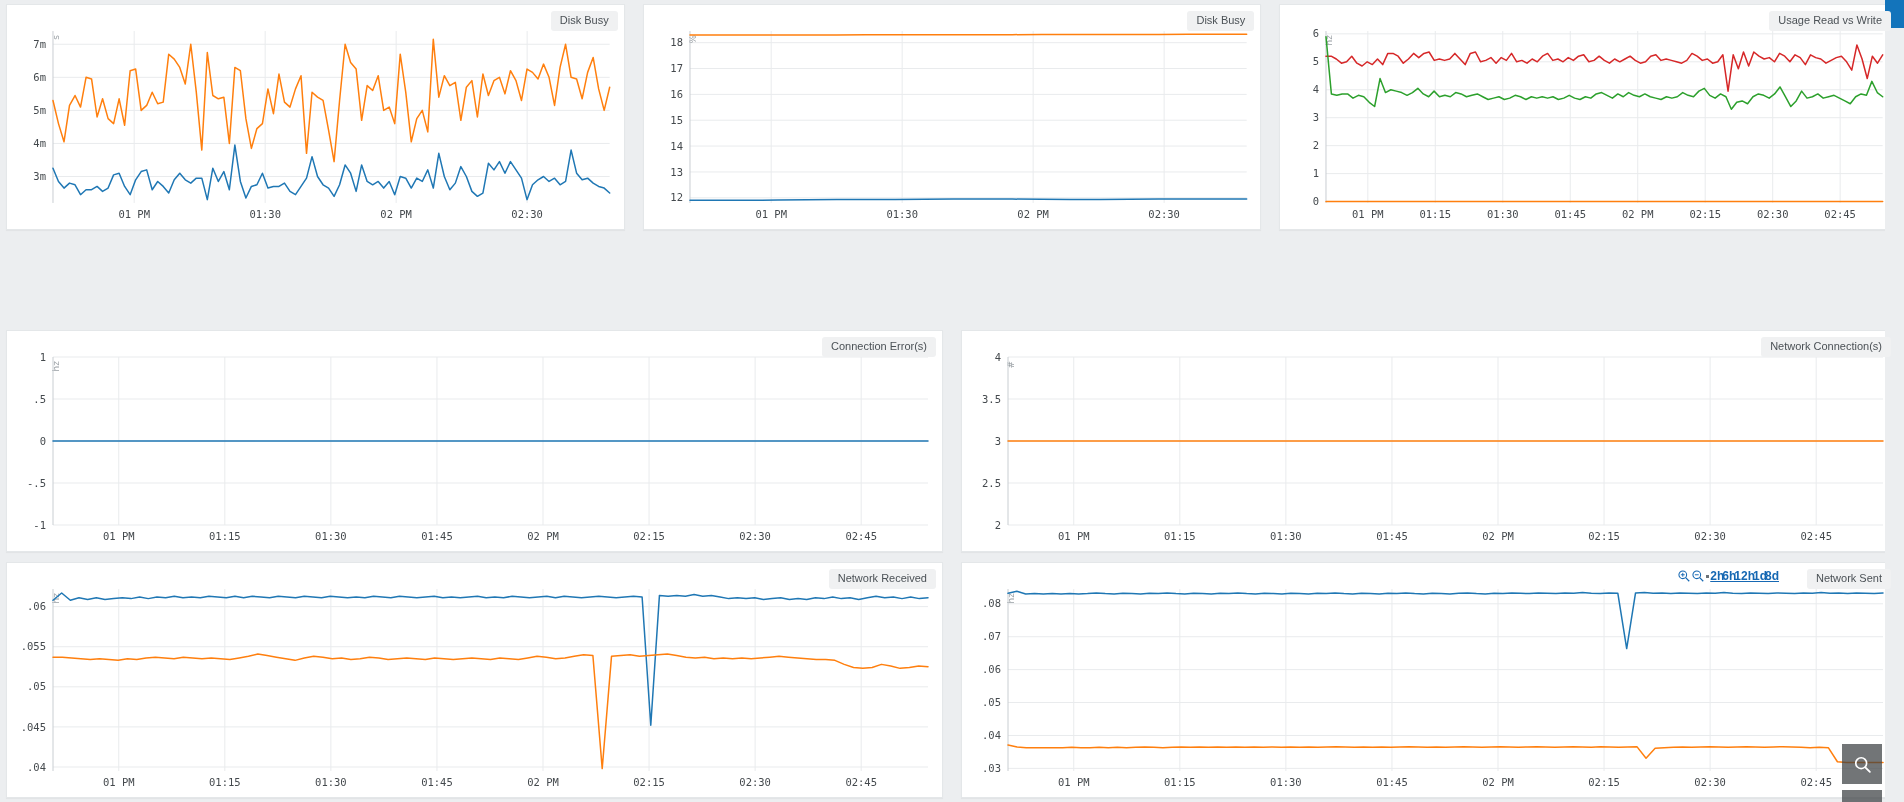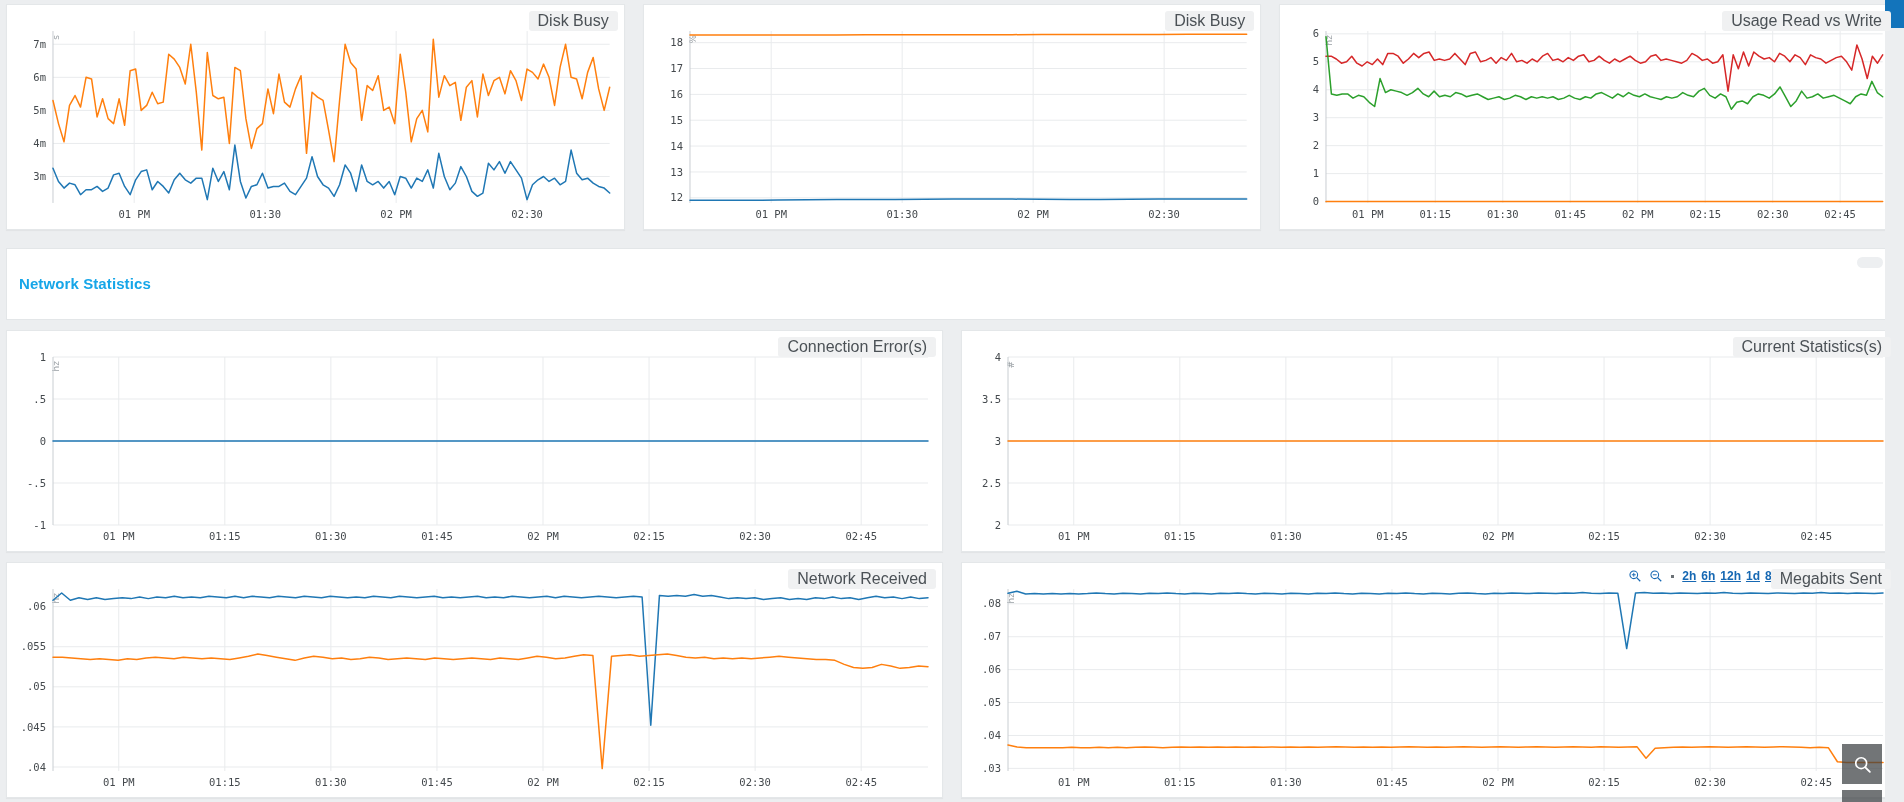--- a/index.html
+++ b/index.html
@@ -72,34 +72,33 @@
   }
   .panel.wide  { flex: 1 1 0; }
 
   .panel-title {
     position: absolute;
     right: 6px;
     top: 6px;
     background: #f0f1f2;
     border-radius: 3px;
     color: #4b5156;
-    font-size: 16px;
+    font-size: 11px;
     padding: 3px 9px 4px 9px;
     line-height: 13px;
     white-space: nowrap;
     z-index: 5;
   }
 
   .panel-toolbar {
     position: absolute;
     right: 120px;
     top: 6px;
     display: flex;
     align-items: center;
-    gap: 7px;
     z-index: 5;
     font-size: 12px;
     color: #1668b3;
   }
   .panel-toolbar .zicon {
     width: 14px; height: 14px;
     display: inline-flex;
     align-items: center;
     justify-content: center;
     cursor: pointer;
@@ -289,24 +288,20 @@
             <polyline points="46.00,51.17 51.16,51.17 56.31,53.97 61.47,58.16 66.63,56.76 71.79,51.17 76.94,58.16 82.10,60.96 87.26,56.76 92.42,59.56 97.57,53.97 102.73,59.56 107.89,48.37 113.05,48.37 118.20,51.17 123.36,58.16 128.52,53.97 133.68,48.37 138.83,52.57 143.99,48.37 149.15,46.98 154.31,55.37 159.46,53.97 164.62,55.37 169.78,53.97 174.94,48.37 180.09,53.97 185.25,59.56 190.41,48.37 195.56,46.98 200.72,56.76 205.88,55.37 211.04,52.57 216.19,58.16 221.35,52.57 226.51,55.37 231.67,48.37 236.82,56.76 241.98,55.37 247.14,58.16 252.30,53.97 257.45,56.76 262.61,51.17 267.77,48.37 272.93,55.37 278.08,53.97 283.24,56.76 288.40,52.57 293.56,55.37 298.71,51.17 303.87,49.77 309.03,56.76 314.19,55.37 319.34,51.17 324.50,55.37 329.66,58.16 334.81,53.97 339.97,56.76 345.13,53.97 350.29,51.17 355.44,55.37 360.60,58.16 365.76,56.76 370.92,51.17 376.07,49.77 381.23,55.37 386.39,53.97 391.55,55.37 396.70,56.76 401.86,58.16 407.02,55.37 412.18,48.37 417.33,51.17 422.49,55.37 427.65,53.97 432.81,58.16 437.96,56.76 443.12,49.77 448.28,86.13 453.44,49.77 458.59,63.76 463.75,46.98 468.91,60.96 474.06,46.98 479.22,51.17 484.38,53.97 489.54,52.57 494.69,56.76 499.85,48.37 505.01,51.17 510.17,56.76 515.32,49.77 520.48,52.57 525.64,59.56 530.80,49.77 535.95,52.57 541.11,53.97 546.27,58.16 551.43,55.37 556.58,52.57 561.74,51.17 566.90,56.76 572.06,65.15 577.21,39.98 582.37,53.97 587.53,73.54 592.69,51.17 597.84,58.16 603.00,49.77" fill="none" stroke="#d62728" stroke-width="1.5" stroke-linejoin="round" stroke-linecap="round"></polyline>
             <polyline points="46.00,31.59 51.41,88.93 56.82,90.33 62.22,88.93 67.63,88.93 73.04,93.12 78.45,90.33 83.85,91.72 89.26,97.32 94.67,101.51 100.08,73.54 105.49,87.53 110.89,84.73 116.30,86.13 121.71,87.53 127.12,90.33 132.52,87.53 137.93,83.33 143.34,88.93 148.75,91.72 154.16,86.13 159.56,91.72 164.97,90.33 170.38,91.72 175.79,87.53 181.19,88.93 186.60,91.72 192.01,90.33 197.42,88.93 202.83,91.72 208.23,94.52 213.64,93.12 219.05,91.72 224.46,94.52 229.86,93.12 235.27,90.33 240.68,91.72 246.09,94.52 251.50,91.72 256.90,93.12 262.31,91.72 267.72,93.12 273.13,91.72 278.53,94.52 283.94,93.12 289.35,90.33 294.76,93.12 300.17,94.52 305.57,91.72 310.98,93.12 316.39,88.93 321.80,87.53 327.20,90.33 332.61,93.12 338.02,88.93 343.43,91.72 348.83,87.53 354.24,90.33 359.65,91.72 365.06,88.93 370.47,91.72 375.87,93.12 381.28,94.52 386.69,91.72 392.10,93.12 397.50,91.72 402.91,87.53 408.32,90.33 413.73,91.72 419.14,86.13 424.54,83.33 429.95,90.33 435.36,93.12 440.77,88.93 446.17,91.72 451.58,104.31 456.99,97.32 462.40,95.92 467.81,98.72 473.21,91.72 478.62,88.93 484.03,90.33 489.44,93.12 494.84,88.93 500.25,81.93 505.66,91.72 511.07,101.51 516.48,95.92 521.88,86.13 527.29,93.12 532.70,91.72 538.11,88.93 543.51,93.12 548.92,91.72 554.33,90.33 559.74,93.12 565.15,95.92 570.55,98.72 575.96,91.72 581.37,88.93 586.78,90.33 592.18,76.34 597.59,87.53 603.00,91.72" fill="none" stroke="#2ca02c" stroke-width="1.5" stroke-linejoin="round" stroke-linecap="round"></polyline>
             <polyline points="46.00,196.60 75.32,196.60 104.63,196.60 133.95,196.60 163.26,196.60 192.58,196.60 221.89,196.60 251.21,196.60 280.53,196.60 309.84,196.60 339.16,196.60 368.47,196.60 397.79,196.60 427.11,196.60 456.42,196.60 485.74,196.60 515.05,196.60 544.37,196.60 573.68,196.60 603.00,196.60" fill="none" stroke="#ff7f0e" stroke-width="1.5" stroke-linejoin="round" stroke-linecap="round"></polyline>
           </svg>
         </div>
       <div class="panel-title">Usage Read vs Write</div>
     </div>
 
   </div>
 
-  <div class="section-band">
-    <div class="section-title">Network Statistics</div>
-    <div class="section-chip"></div>
-  </div>
 
   <div class="row" id="row-net-1">
 
     <div class="panel wide">
       <div class="plot" id="plot-conn_err">
           <svg viewBox="0 0 935 220">
             <line x1="46" y1="194" x2="921" y2="194" stroke="#e9ebed" stroke-width="1"></line>
             <text x="39" y="197.6" text-anchor="end" class="tick-text">-1</text>
             <line x1="46" y1="152" x2="921" y2="152" stroke="#e9ebed" stroke-width="1"></line>
             <text x="39" y="155.6" text-anchor="end" class="tick-text">-.5</text>
@@ -367,21 +362,21 @@
             <text x="642.0606060606061" y="209" text-anchor="middle" class="tick-text">02:15</text>
             <line x1="748.1212121212121" y1="26" x2="748.1212121212121" y2="194" stroke="#e9ebed" stroke-width="1"></line>
             <text x="748.1212121212121" y="209" text-anchor="middle" class="tick-text">02:30</text>
             <line x1="854.1818181818182" y1="26" x2="854.1818181818182" y2="194" stroke="#e9ebed" stroke-width="1"></line>
             <text x="854.1818181818182" y="209" text-anchor="middle" class="tick-text">02:45</text>
             <text x="52" y="30" transform="rotate(-90 52 30)" text-anchor="end" class="axis-unit">#</text>
             <line x1="46" y1="26" x2="46" y2="194" stroke="#c9ced2" stroke-width="1"></line>
             <polyline points="46.00,110.00 92.05,110.00 138.11,110.00 184.16,110.00 230.21,110.00 276.26,110.00 322.32,110.00 368.37,110.00 414.42,110.00 460.47,110.00 506.53,110.00 552.58,110.00 598.63,110.00 644.68,110.00 690.74,110.00 736.79,110.00 782.84,110.00 828.89,110.00 874.95,110.00 921.00,110.00" fill="none" stroke="#ff7f0e" stroke-width="1.5" stroke-linejoin="round" stroke-linecap="round"></polyline>
           </svg>
         </div>
-      <div class="panel-title">Current Statistics(s)</div>
+      <div class="panel-title">Network Connection(s)</div>
     </div>
 
   </div>
 
   <div class="row" id="row-net-2">
 
     <div class="panel wide">
       <div class="plot" id="plot-mbits_recv">
           <svg viewBox="0 0 935 234">
             <line x1="46" y1="203.99118942731278" x2="921" y2="203.99118942731278" stroke="#e9ebed" stroke-width="1"></line>
@@ -474,21 +469,21 @@
           </svg>
         </span>
         <span class="dot"></span>
         <span class="rng active">2h</span>
         <span class="rng">6h</span>
         <span class="rng">12h</span>
         <span class="rng">1d</span>
         <span class="rng">8d</span>
       </div>
 
-      <div class="panel-title">Megabits Sent</div>
+      <div class="panel-title">Network Sent</div>
     </div>
 
   </div>
 
   <div class="scroll-track">
     <div class="scroll-thumb"></div>
   </div>
 
   <div class="search-fab">
     <svg viewBox="0 0 24 24" width="21" height="21">

